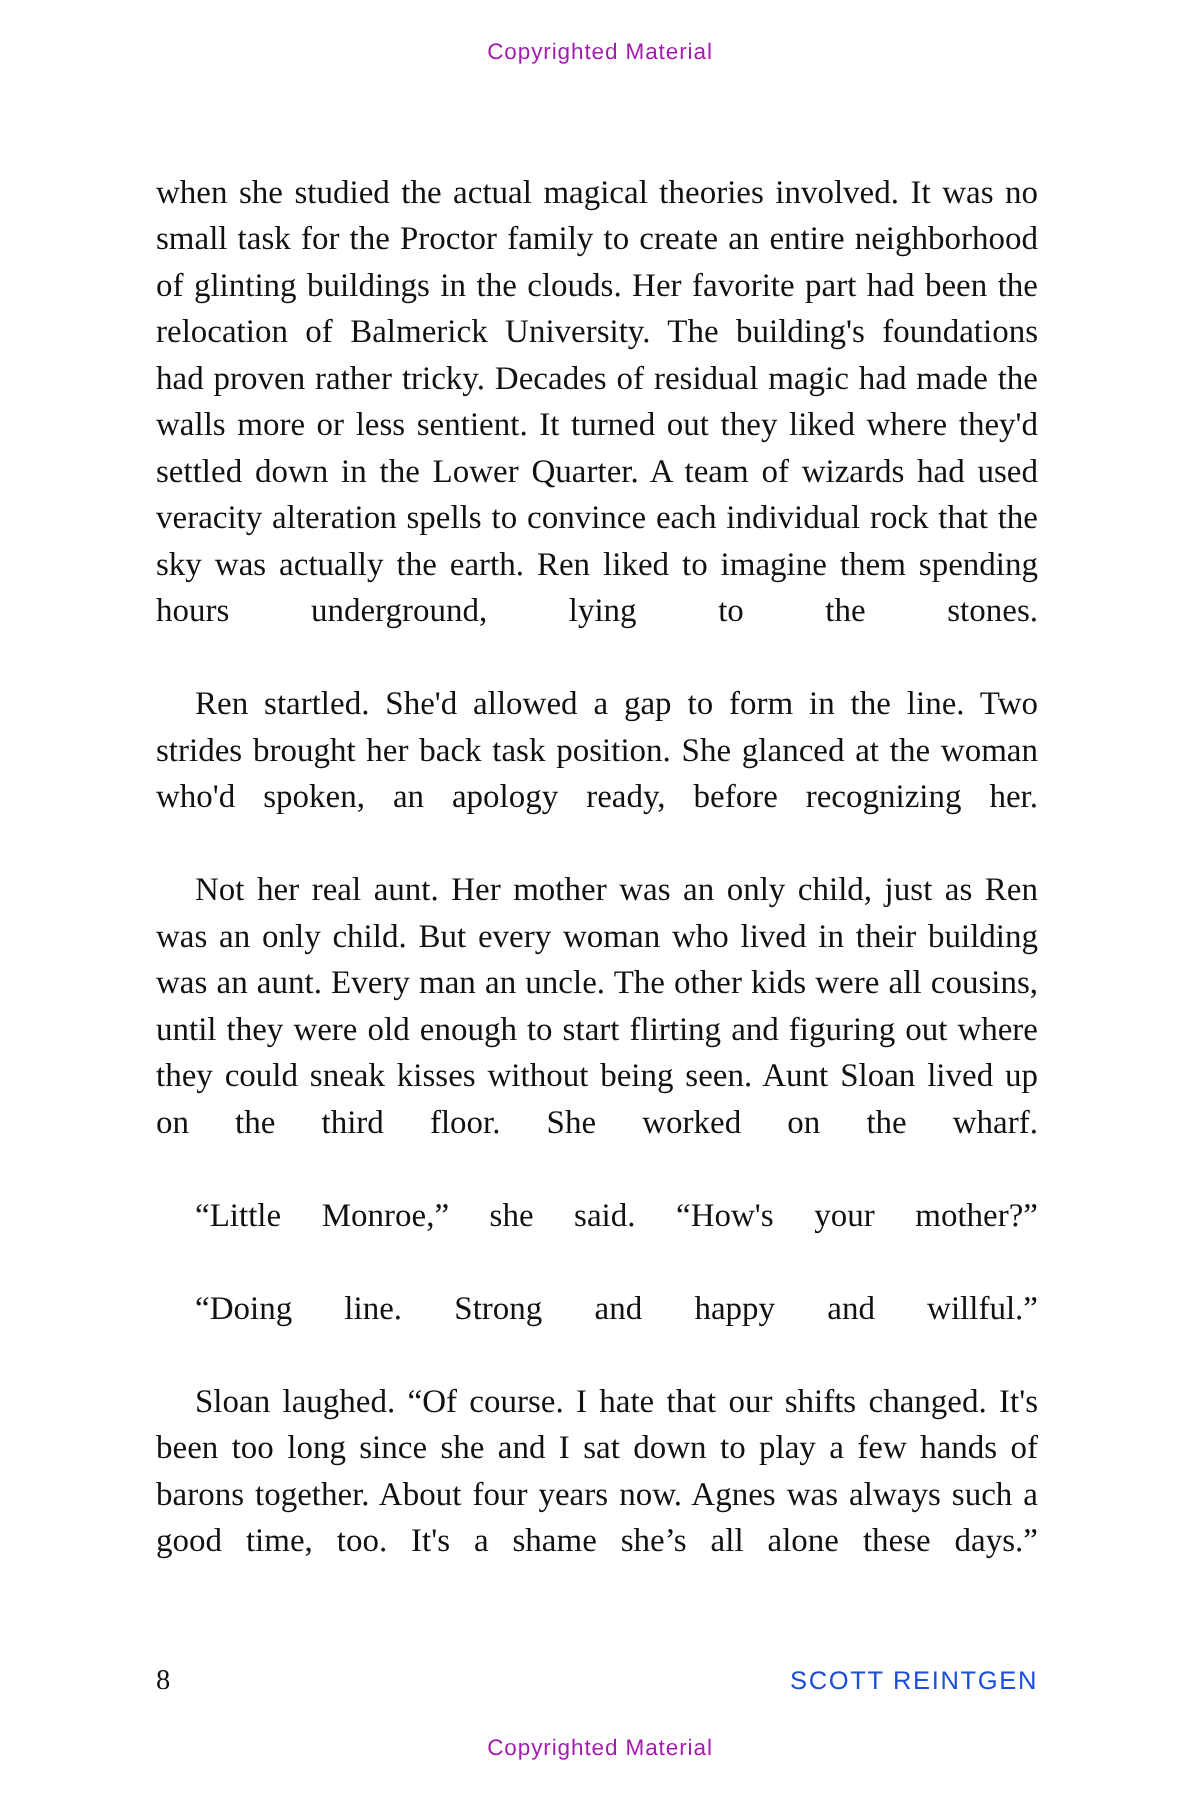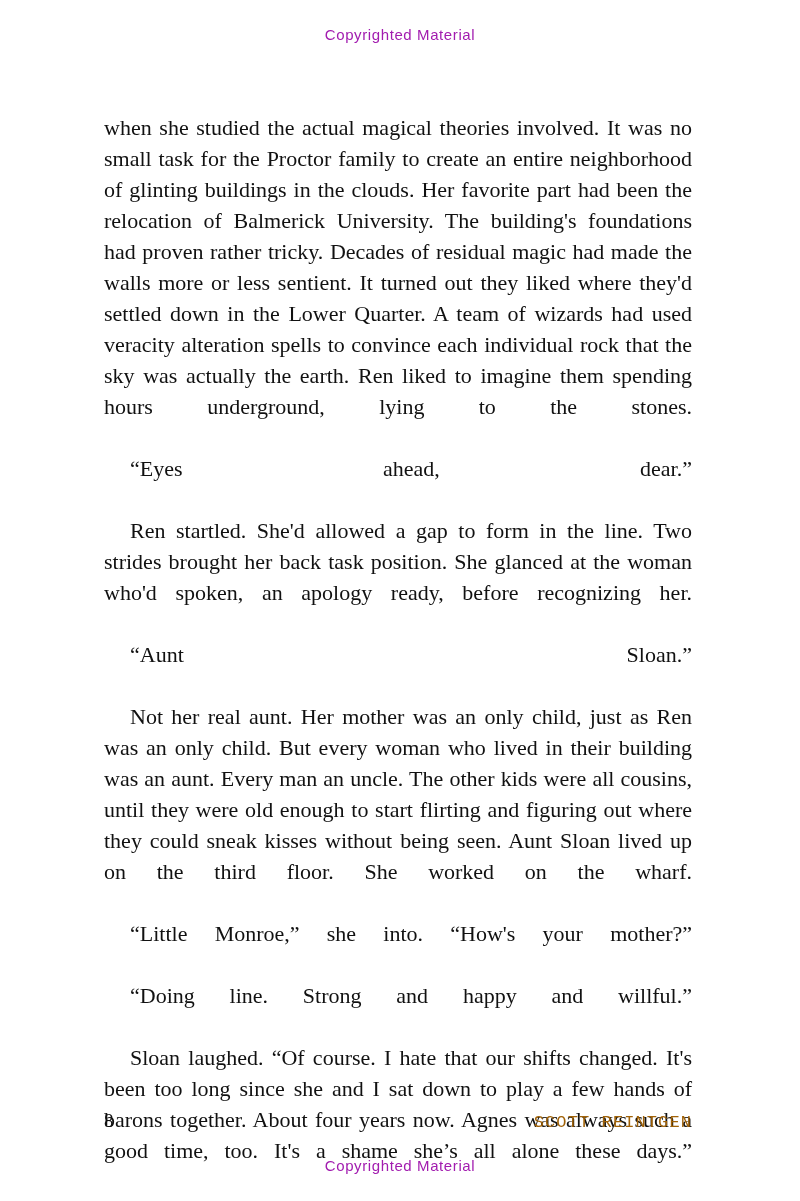--- a/index.html
+++ b/index.html
@@ -70,40 +70,38 @@
     display: flex;
     align-items: baseline;
     justify-content: space-between;
   }
   .folio {
     font-family: "Liberation Serif", serif;
     font-size: 19px;
     color: #111111;
   }
   .running-head {
-    font-family: Liberation Mono, monospace;
+    font-family: Liberation Sans, sans-serif;
     font-size: 17px;
     letter-spacing: 1.1px;
-    color: #a16207;
+    color: #1d4ed8;
   }
 </style>
 </head>
 <body>
 
 <div class="page">
 
   <div class="watermark watermark-top">Copyrighted Material</div>
 
   <div class="body-text">
     <p class="first">when she studied the actual magical theories involved. It was no small task for the Proctor family to create an entire neighborhood of glinting buildings in the clouds. Her favorite part had been the relocation of Balmerick University. The building's foundations had proven rather tricky. Decades of residual magic had made the walls more or less sentient. It turned out they liked where they'd settled down in the Lower Quarter. A team of wizards had used veracity alteration spells to convince each individual rock that the sky was actually the earth. Ren liked to imagine them spending hours under­ground, lying to the stones.</p>
-    <p class="indent">“Eyes ahead, dear.”</p>
     <p class="indent">Ren startled. She'd allowed a gap to form in the line. Two strides brought her back task position. She glanced at the woman who'd spoken, an apology ready, before recognizing her.</p>
-    <p class="indent">“Aunt Sloan.”</p>
     <p class="indent">Not her real aunt. Her mother was an only child, just as Ren was an only child. But every woman who lived in their building was an aunt. Every man an uncle. The other kids were all cousins, until they were old enough to start flirting and figuring out where they could sneak kisses without being seen. Aunt Sloan lived up on the third floor. She worked on the wharf.</p>
-    <p class="indent">“Little Monroe,” she into. “How's your mother?”</p>
+    <p class="indent">“Little Monroe,” she said. “How's your mother?”</p>
     <p class="indent">“Doing line. Strong and happy and willful.”</p>
     <p class="indent">Sloan laughed. “Of course. I hate that our shifts changed. It's been too long since she and I sat down to play a few hands of barons together. About four years now. Agnes was always such a good time, too. It's a shame she’s all alone these days.”</p>
   </div>
 
   <div class="footer">
     <span class="folio">8</span>
     <span class="running-head">SCOTT REINTGEN</span>
   </div>
 
   <div class="watermark watermark-bottom">Copyrighted Material</div>

